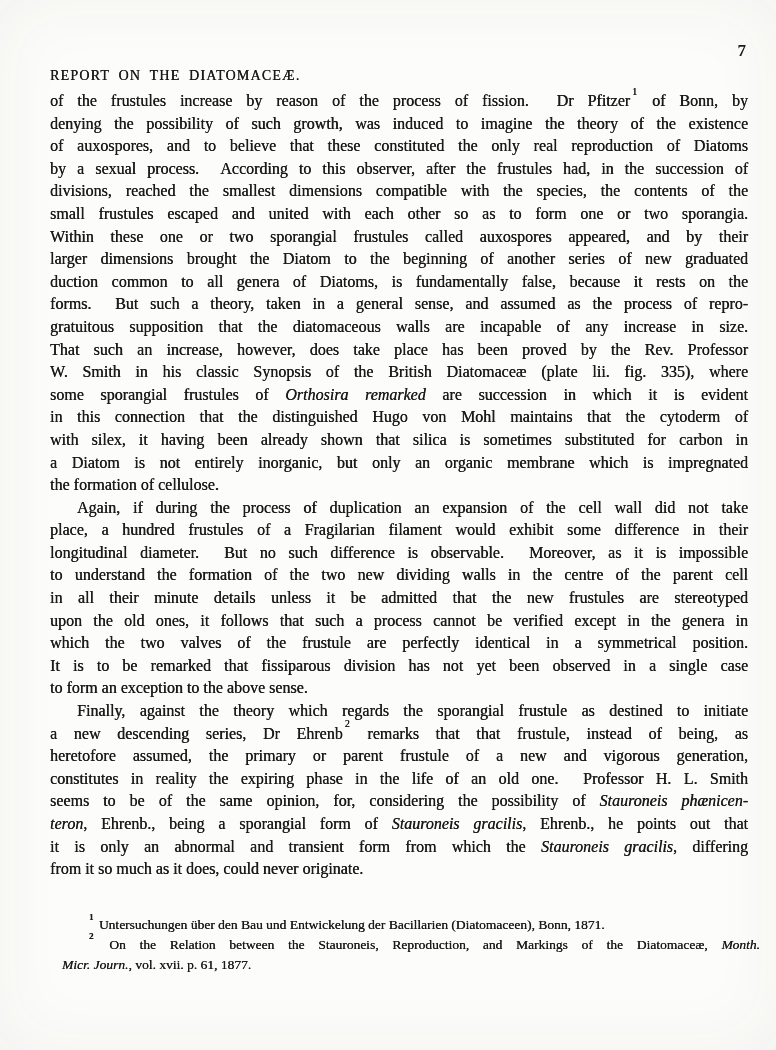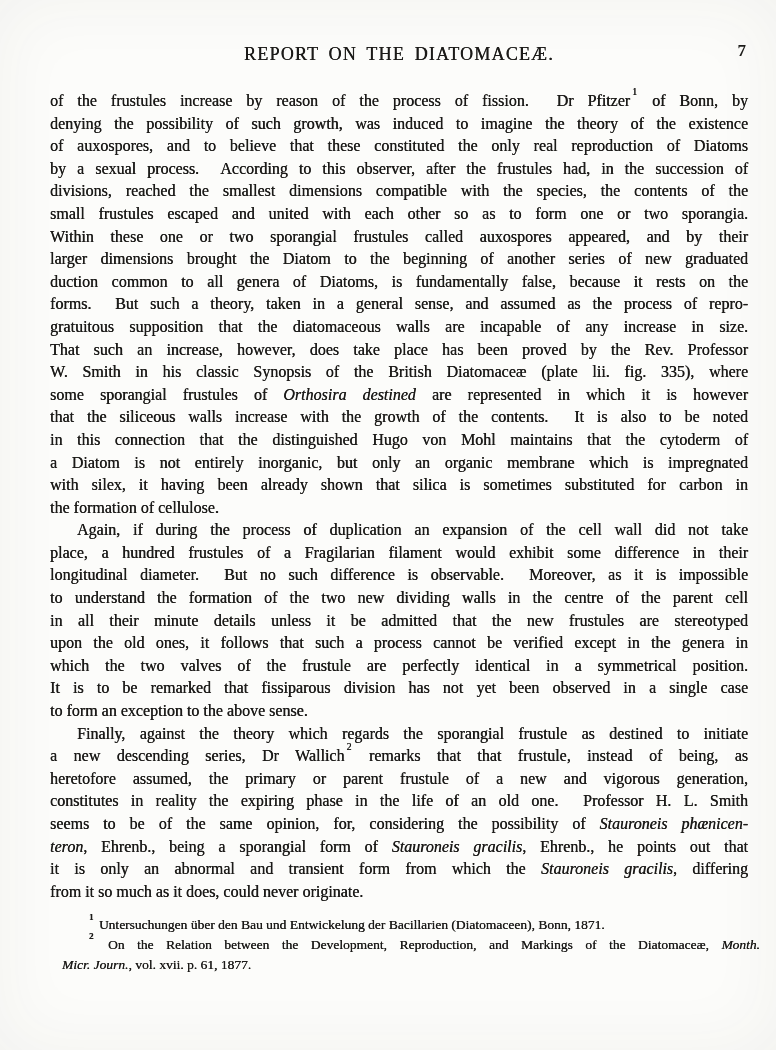--- a/index.html
+++ b/index.html
@@ -17,25 +17,26 @@
     box-shadow:inset 0 0 70px rgba(60,50,30,0.05);
     font-family:"Liberation Serif","DejaVu Serif",serif;
     color:var(--ink);
     overflow:hidden;
   }
   .running-head{
     position:absolute;
     top:44px; left:50px; width:698px; height:20px;
   }
   .head-title{
-    text-align:center;
-    font-size:18px;
+    text-align:left;
+    font-size:14px;
     letter-spacing:1.2px;
     word-spacing:4px;
     text-shadow:0.3px 0 0 currentColor;
+    margin-top:24px;
   }
   .page-number{
     position:absolute;
     right:2px; top:-3px;
     font-size:17px;
     font-weight:bold;
   }
   .text-body{
     position:absolute;
     top:90px; left:50px; width:698px;
@@ -96,51 +97,50 @@
         <div class="line"><span class="rn">by a sexual process.&nbsp; According to this observer, after the frustules had, in the succession of</span></div>
         <div class="line"><span class="rn">divisions, reached the smallest dimensions compatible with the species, the contents of the</span></div>
         <div class="line"><span class="rn">small frustules escaped and united with each other so as to form one or two sporangia.</span></div>
         <div class="line"><span class="rn">Within these one or two sporangial frustules called auxospores appeared, and by their</span></div>
         <div class="line"><span class="rn">larger dimensions brought the Diatom to the beginning of another series of new graduated</span></div>
         <div class="line"><span class="rn">duction common to all genera of Diatoms, is fundamentally false, because it rests on the</span></div>
         <div class="line"><span class="rn">forms.&nbsp; But such a theory, taken in a general sense, and assumed as the process of repro-</span></div>
         <div class="line"><span class="rn">gratuitous supposition that the diatomaceous walls are incapable of any increase in size.</span></div>
         <div class="line"><span class="rn">That such an increase, however, does take place has been proved by the Rev. Professor</span></div>
         <div class="line"><span class="rn">W. Smith in his classic Synopsis of the British Diatomaceæ (plate lii. fig. 335), where</span></div>
-        <div class="line"><span class="rn">some sporangial frustules of </span><span class="it">Orthosira destined</span><span class="rn"> are represented in which it is however</span></div>
-        <div class="line"><span class="rn">that the siliceous walls increase with the growth of the contents.&nbsp; It is also to be noted</span></div>
+        <div class="line"><span class="rn">some sporangial frustules of </span><span class="it">Orthosira remarked</span><span class="rn"> are succession in which it is evident</span></div>
         <div class="line"><span class="rn">in this connection that the distinguished Hugo von Mohl maintains that the cytoderm of</span></div>
+        <div class="line"><span class="rn">with silex, it having been already shown that silica is sometimes substituted for carbon in</span></div>
         <div class="line"><span class="rn">a Diatom is not entirely inorganic, but only an organic membrane which is impregnated</span></div>
-        <div class="line"><span class="rn">with silex, it having been already shown that silica is sometimes substituted for carbon in</span></div>
         <div class="line last"><span class="rn">the formation of cellulose.</span></div>
       </div>
       <div>
         <div class="line indent"><span class="rn">Again, if during the process of duplication an expansion of the cell wall did not take</span></div>
         <div class="line"><span class="rn">place, a hundred frustules of a Fragilarian filament would exhibit some difference in their</span></div>
         <div class="line"><span class="rn">longitudinal diameter.&nbsp; But no such difference is observable.&nbsp; Moreover, as it is impossible</span></div>
         <div class="line"><span class="rn">to understand the formation of the two new dividing walls in the centre of the parent cell</span></div>
         <div class="line"><span class="rn">in all their minute details unless it be admitted that the new frustules are stereotyped</span></div>
         <div class="line"><span class="rn">upon the old ones, it follows that such a process cannot be verified except in the genera in</span></div>
         <div class="line"><span class="rn">which the two valves of the frustule are perfectly identical in a symmetrical position.</span></div>
         <div class="line"><span class="rn">It is to be remarked that fissiparous division has not yet been observed in a single case</span></div>
         <div class="line last"><span class="rn">to form an exception to the above sense.</span></div>
       </div>
       <div>
         <div class="line indent"><span class="rn">Finally, against the theory which regards the sporangial frustule as destined to initiate</span></div>
-        <div class="line"><span class="rn">a new descending series, Dr Wallich</span><sup class="fnref">2</sup><span class="rn"> remarks that that frustule, instead of being, as</span></div>
+        <div class="line"><span class="rn">a new descending series, Dr Ehrenb</span><sup class="fnref">2</sup><span class="rn"> remarks that that frustule, instead of being, as</span></div>
         <div class="line"><span class="rn">heretofore assumed, the primary or parent frustule of a new and vigorous generation,</span></div>
         <div class="line"><span class="rn">constitutes in reality the expiring phase in the life of an old one.&nbsp; Professor H. L. Smith</span></div>
         <div class="line"><span class="rn">seems to be of the same opinion, for, considering the possibility of </span><span class="it">Stauroneis phænicen-</span></div>
         <div class="line"><span class="it">teron</span><span class="rn">, Ehrenb., being a sporangial form of </span><span class="it">Stauroneis gracilis</span><span class="rn">, Ehrenb., he points out that</span></div>
         <div class="line"><span class="rn">it is only an abnormal and transient form from which the </span><span class="it">Stauroneis gracilis</span><span class="rn">, differing</span></div>
         <div class="line last"><span class="rn">from it so much as it does, could never originate.</span></div>
       </div>
     </div>
   <div class="footnote-section">
       <div>
         <div class="line last indent"><sup class="fnref">1</sup><span class="rn"> Untersuchungen über den Bau und Entwickelung der Bacillarien (Diatomaceen), Bonn, 1871.</span></div>
       </div>
       <div>
-        <div class="line indent"><sup class="fnref">2</sup><span class="rn"> On the Relation between the Development, Reproduction, and Markings of the Diatomaceæ, </span><span class="it">Month.</span></div>
+        <div class="line indent"><sup class="fnref">2</sup><span class="rn"> On the Relation between the Stauroneis, Reproduction, and Markings of the Diatomaceæ, </span><span class="it">Month.</span></div>
         <div class="line last"><span class="it">Micr. Journ.</span><span class="rn">, vol. xvii. p. 61, 1877.</span></div>
       </div>
     </div>
 </div>
 
 </body></html>

